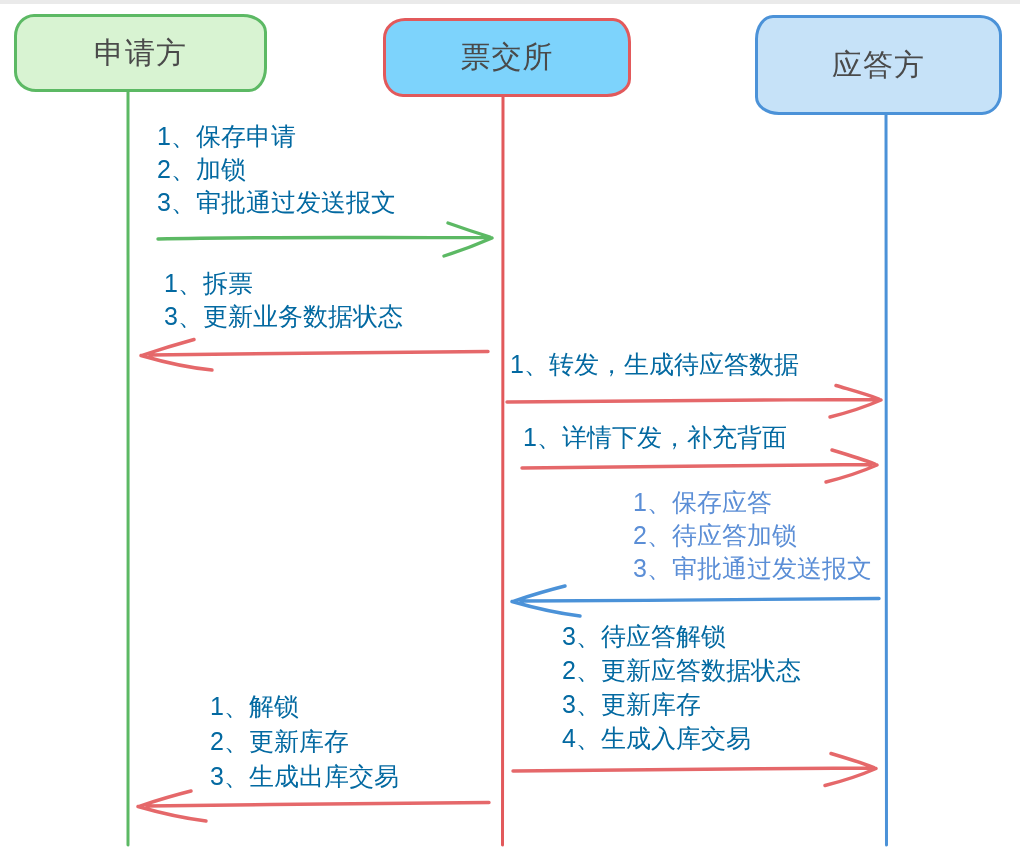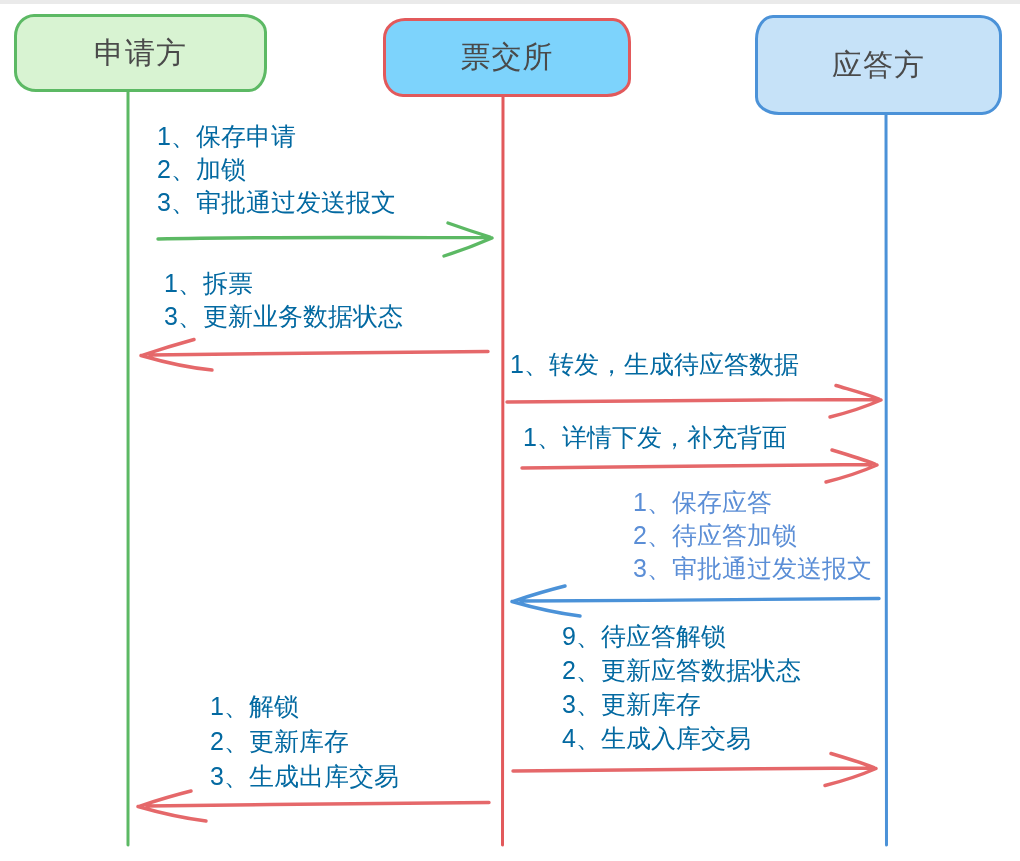--- a/index.html
+++ b/index.html
@@ -120,21 +120,21 @@
     <div class="line">1、详情下发，补充背面</div>
   </div>
 
   <div class="msg blue-text" style="left:585px;top:486px;margin-left:48px;">
     <div class="line">1、保存应答</div>
     <div class="line">2、待应答加锁</div>
     <div class="line">3、审批通过发送报文</div>
   </div>
 
   <div class="msg lh34" style="left:562px;top:619px;">
-    <div class="line">9、待应答解锁</div>
+    <div class="line">3、待应答解锁</div>
     <div class="line">2、更新应答数据状态</div>
     <div class="line">3、更新库存</div>
     <div class="line">4、生成入库交易</div>
   </div>
 
   <div class="msg lh35" style="left:210px;top:689px;">
     <div class="line">1、解锁</div>
     <div class="line">2、更新库存</div>
     <div class="line">3、生成出库交易</div>
   </div>

